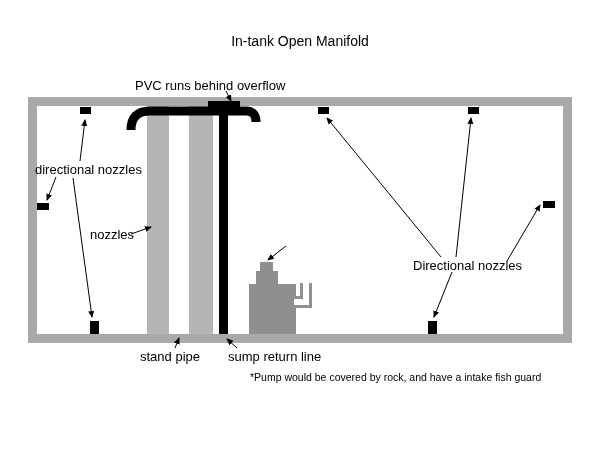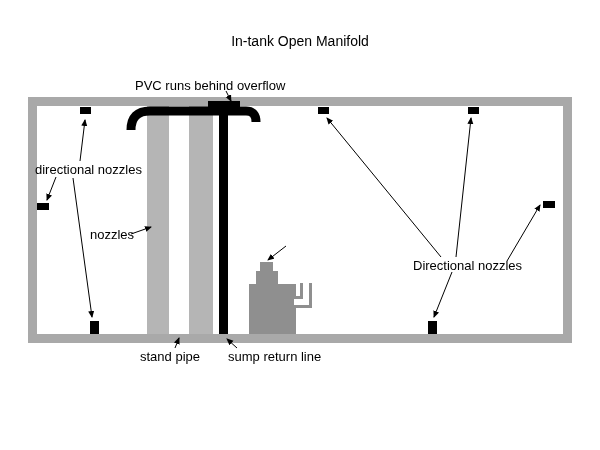--- a/index.html
+++ b/index.html
@@ -94,14 +94,15 @@
     <line class="arrow" x1="452" y1="272" x2="434" y2="317" marker-end="url(#ah)"></line>
     <line class="arrow" x1="175" y1="348" x2="179" y2="338" marker-end="url(#ah)"></line>
     <line class="arrow" x1="237" y1="348" x2="227" y2="339" marker-end="url(#ah)"></line>
   </svg>
 
   <div class="label" style="left:35px; top:163px;">directional nozzles</div>
   <div class="label" style="left:90px; top:228px;">nozzles</div>
   <div class="label" style="left:413px; top:259px;">Directional nozzles</div>
   <div class="label" style="left:140px; top:350px;text-align:right;">stand pipe</div>
   <div class="label" style="left:228px; top:350px;">sump return line</div>
+  <div id="footnote" class="label" style="left:250px; top:371px;">*Pump would be covered by rock, and have a intake fish guard</div>
 
 </div>
 
 </body></html>

